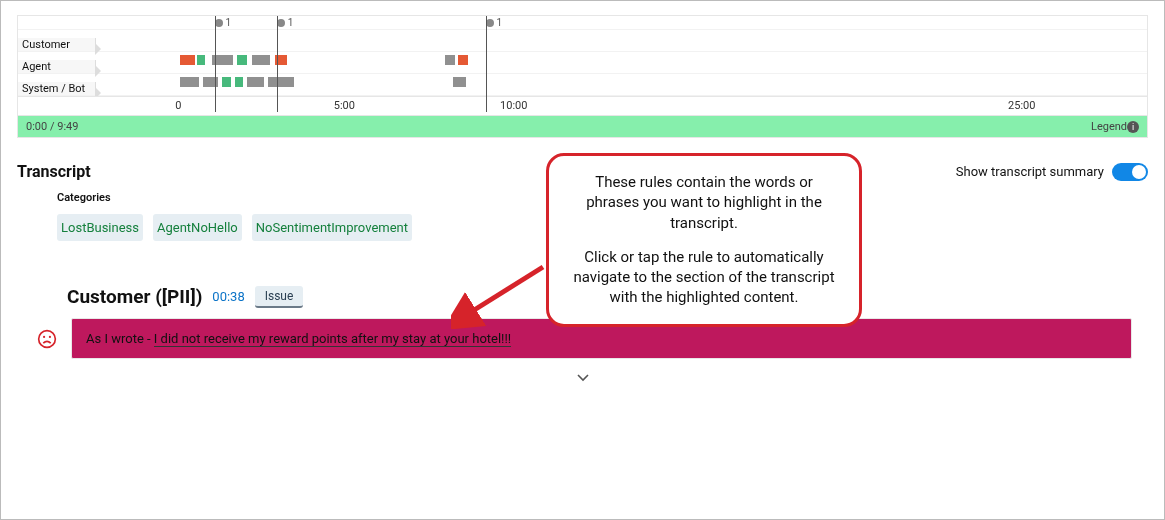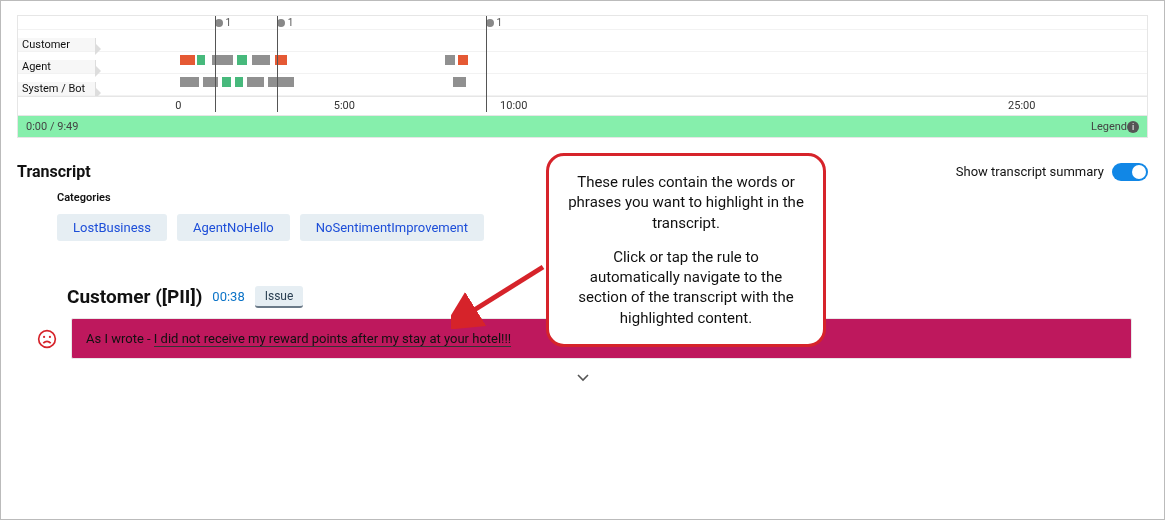--- a/index.html
+++ b/index.html
@@ -158,22 +158,22 @@
     font-size: 11px;
     font-weight: 600;
     margin-bottom: 10px;
   }
   .pill-row {
     display: flex;
     gap: 10px;
   }
   .pill {
     background: #e6eef3;
-    color: #1d4ed8;
-    padding: 6px 16px;
+    color: #15803d;
+    padding: 6px 4px;
     border-radius: 3px;
     font-size: 13px;
     cursor: pointer;
   }
   .chevron {
     text-align: center;
     font-size: 14px;
     color: #555;
     margin: 18px 0 10px;
     cursor: pointer;
@@ -218,21 +218,21 @@
     border-radius: 2px;
   }
   .underlined {
     border-bottom: 1.5px solid #333;
   }
   
   .callout {
     position: absolute;
     left: 545px;
     top: 152px;
-    width: 280px;
+    width: 316px;
     background: #fff;
     border: 3px solid #d6232a;
     border-radius: 18px;
     padding: 16px 18px;
     font-size: 15px;
     line-height: 1.35;
     text-align: center;
     z-index: 20;
   }
   .callout p + p { margin-top: 14px; }

